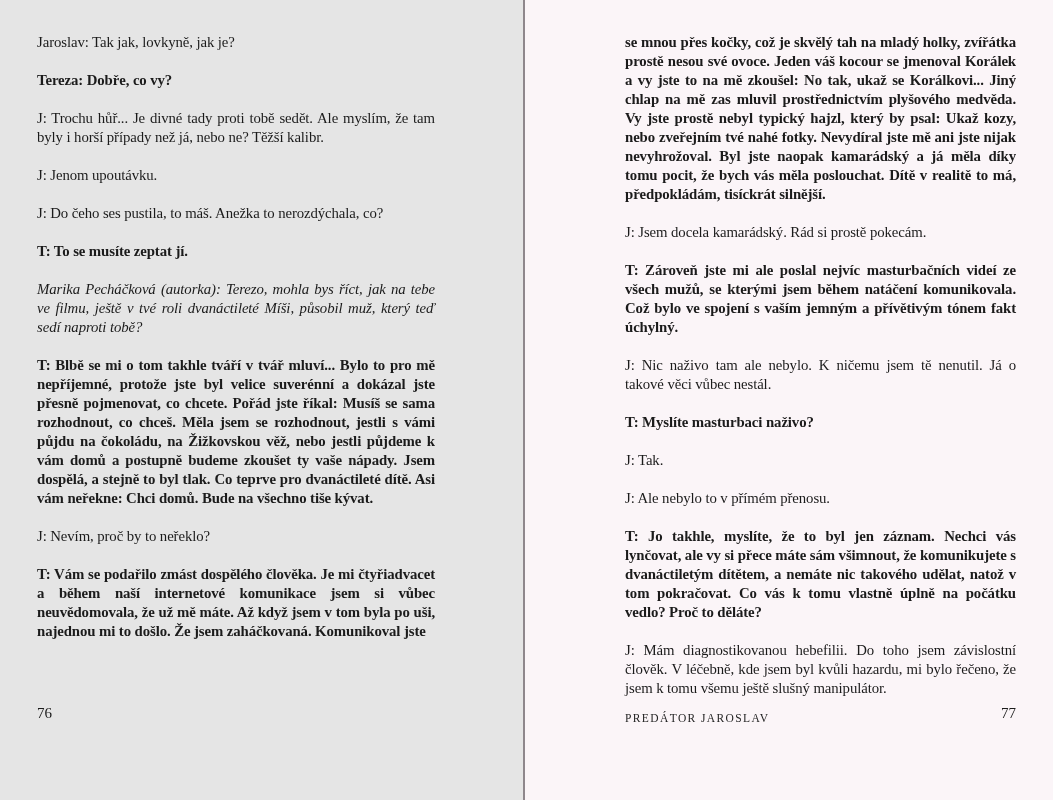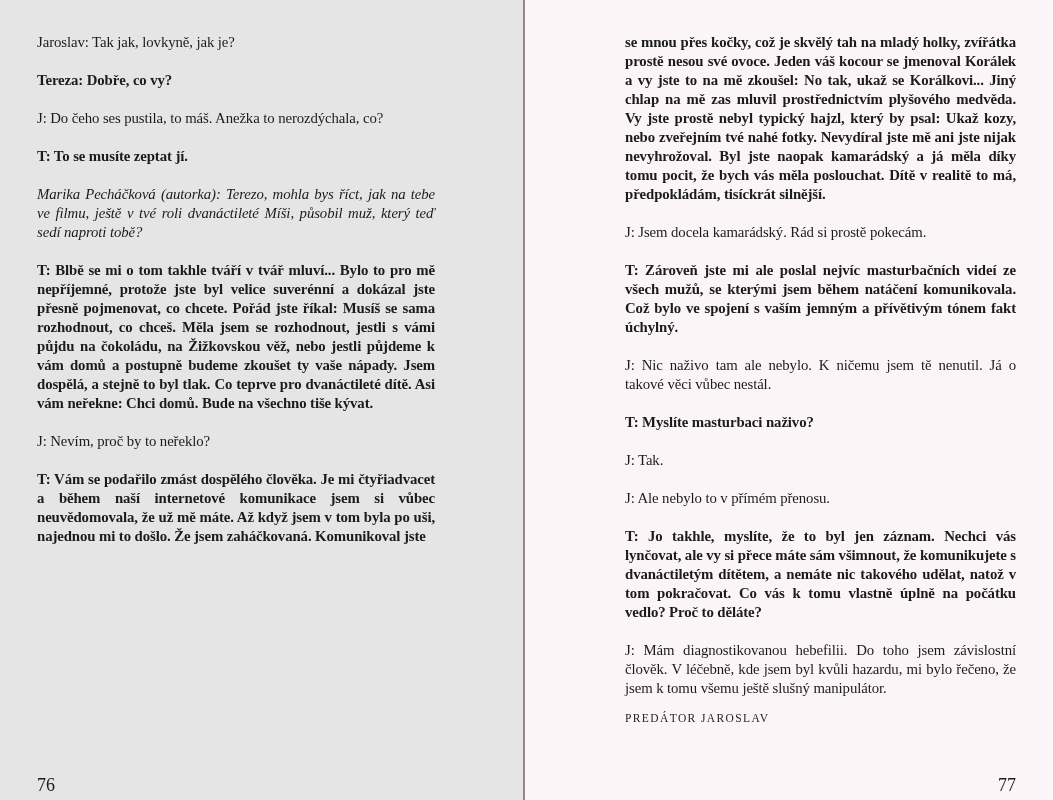--- a/index.html
+++ b/index.html
@@ -46,22 +46,22 @@
     font-size: 14.8px;
     line-height: 19px;
     text-align: justify;
     letter-spacing: -0.1px;
   }
   .pj { margin-left: 31px; }           
   .pt { font-weight: 700; }            
   .pa { margin-left: 31px; font-style: italic; }  
   .folio {
     position: absolute;
-    top: 776px;
-    font-size: 18px;
+    top: 704px;
+    font-size: 15px;
     line-height: 18px;
   }
   .page-left  .folio { left: 37px; }
   .page-right .folio { right: 37px; }
   .running-title {
     position: absolute;
     left: 100px;
     top: 711px;
     font-size: 11.5px;
     line-height: 14px;
@@ -71,20 +71,22 @@
 </style>
 </head>
 <body>
 
 <div class="spread">
 
   <section class="page page-left">
     <div class="text-block">
       <p class="pj">Jaroslav: Tak jak, lovkyně, jak je?</p>
       <p class="pt">Tereza: Dobře, co vy?</p>
+      <p class="pj">J: Trochu hůř... Je divné tady proti tobě sedět. Ale myslím, že tam byly i horší případy než já, nebo ne? Těžší kalibr.</p>
+      <p class="pj">J: Jenom upoutávku.</p>
       <p class="pj">J: Do čeho ses pustila, to máš. Anežka to nerozdýchala, co?</p>
       <p class="pt">T: To se musíte zeptat jí.</p>
       <p class="pa">Marika Pecháčková (autorka): Terezo, mohla bys říct, jak na tebe ve filmu, ještě v tvé roli dvanáctileté Míši, působil muž, který teď sedí naproti tobě?</p>
       <p class="pt">T: Blbě se mi o tom takhle tváří v tvář mluví... Bylo to pro mě nepříjemné, protože jste byl velice suverénní a dokázal jste přesně pojmenovat, co chcete. Pořád jste říkal: Musíš se sama rozhodnout, co chceš. Měla jsem se rozhodnout, jestli s vámi půjdu na čokoládu, na Žižkovskou věž, nebo jestli půjdeme k vám domů a postupně budeme zkoušet ty vaše nápady. Jsem dospělá, a stejně to byl tlak. Co teprve pro dvanáctileté dítě. Asi vám neřekne: Chci domů. Bude na všechno tiše kývat.</p>
       <p class="pj">J: Nevím, proč by to neřeklo?</p>
       <p class="pt">T: Vám se podařilo zmást dospělého člověka. Je mi čtyřiadvacet a během naší internetové komunikace jsem si vůbec neuvědomovala, že už mě máte. Až když jsem v tom byla po uši, najednou mi to došlo. Že jsem zaháčkovaná. Komunikoval jste</p>
     </div>
     <div class="folio">76</div>
   </section>
 

